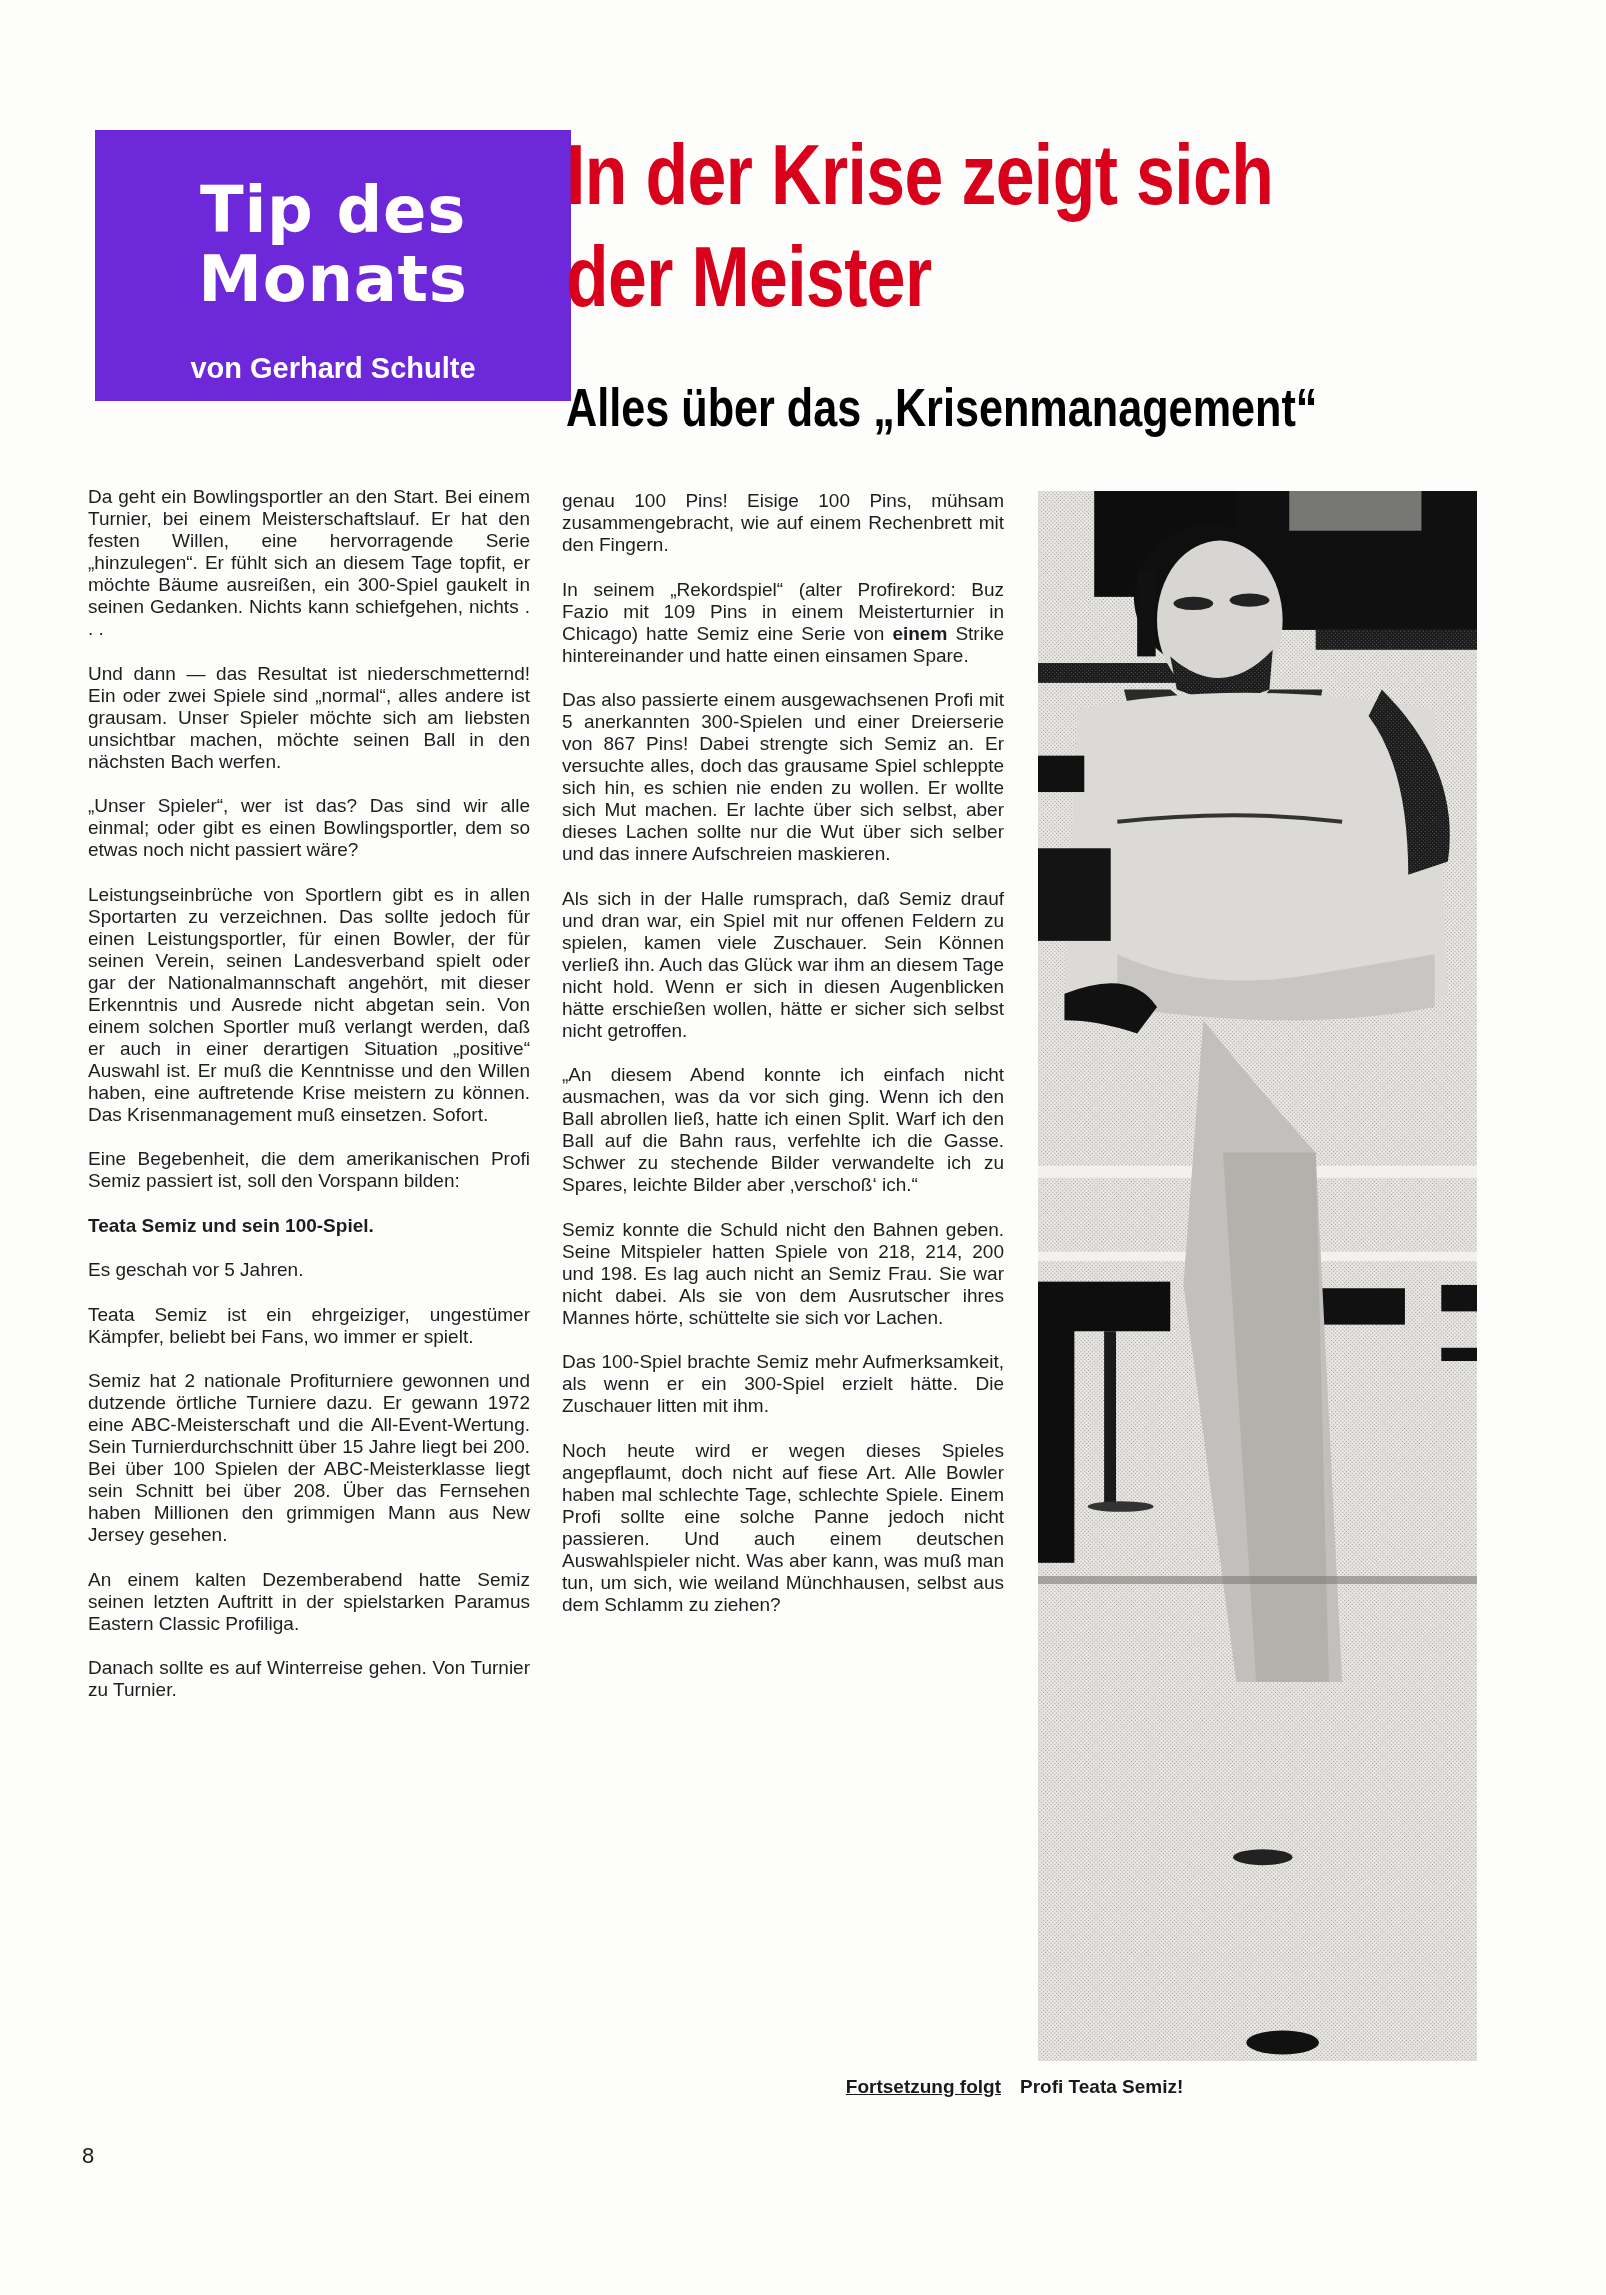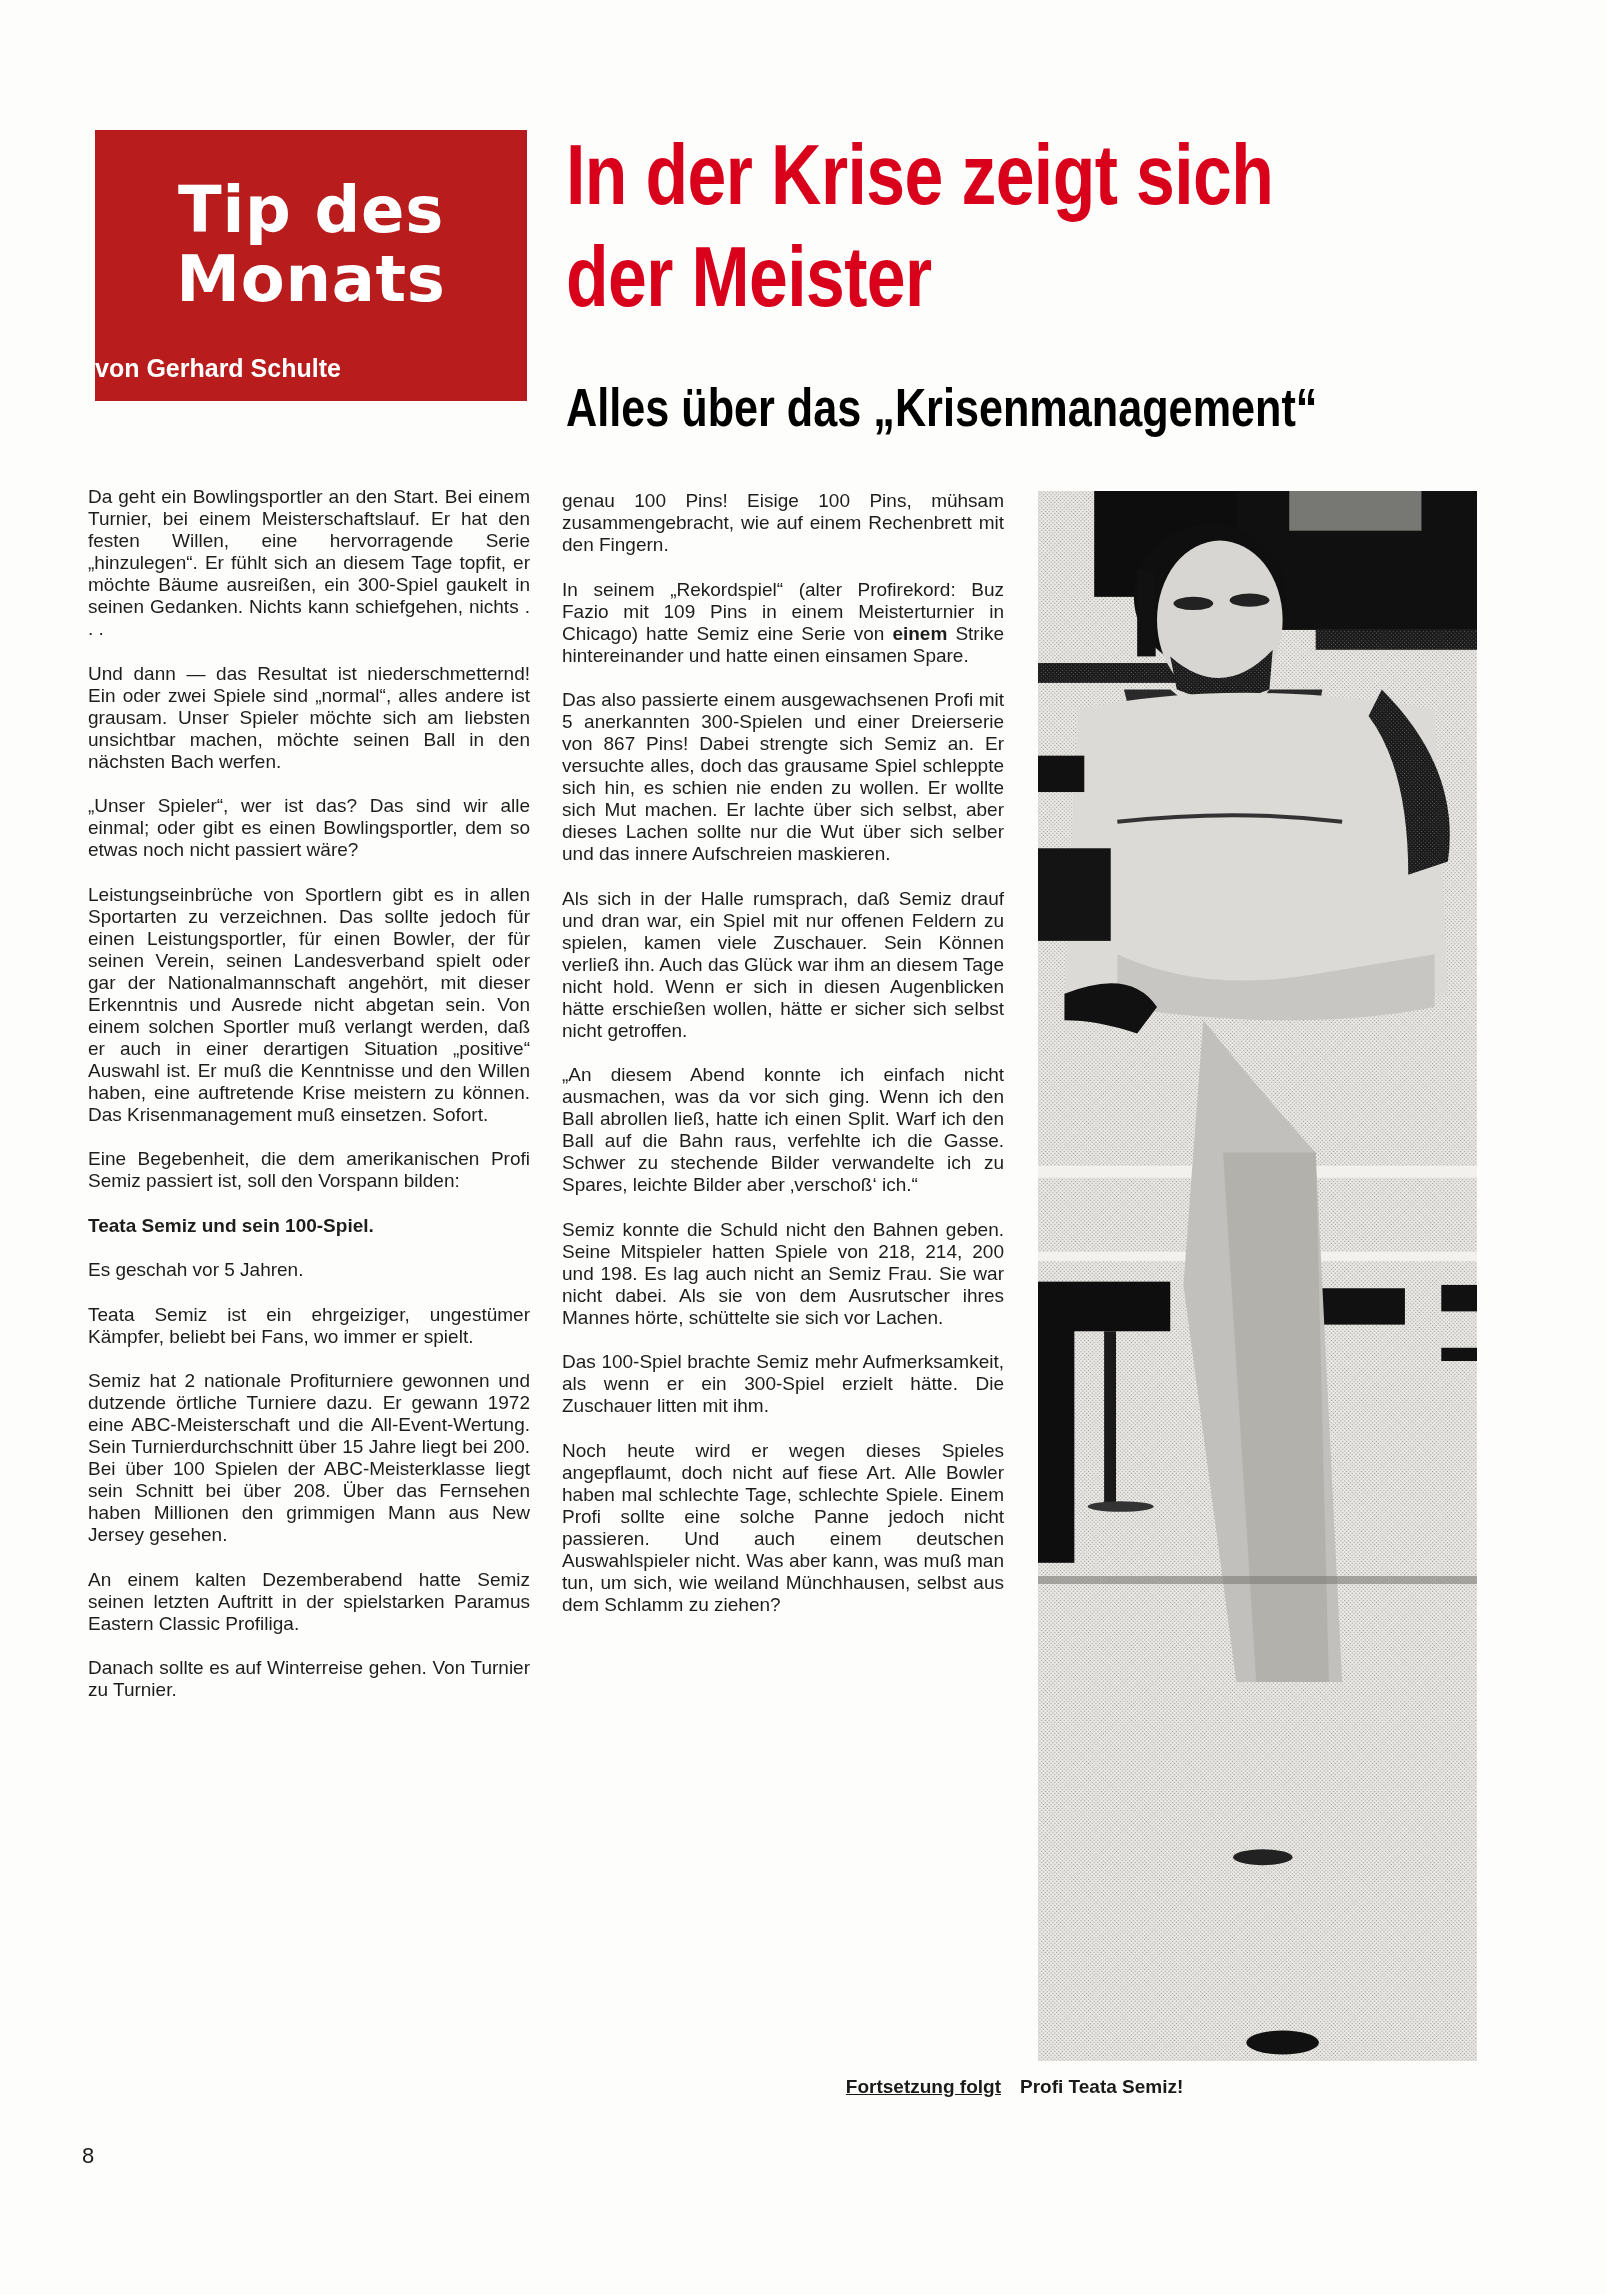--- a/index.html
+++ b/index.html
@@ -5,22 +5,22 @@
   html, body { margin:0; padding:0; background:#fdfdfb; }
   body { width:1607px; height:2295px; position:relative; overflow:hidden;
          font-family:"Liberation Sans", sans-serif; color:#1a1a1a; }
   .abs { position:absolute; }
 
   
   #tip-box { left:95px; top:130px; width:432px; height:271px; background:#0a0a0a; }
   #tip-title { position:absolute; left:0; right:0; top:46px; text-align:center;
                color:#fff; font-weight:bold; font-size:64px; line-height:69px; letter-spacing:0.7px;
                font-family:"DejaVu Sans", sans-serif; }
-  #tip-author { position:absolute; left:0; right:0; top:222px; text-align:left;
-                color:#fff; font-weight:bold; font-size:25px; line-height:33px; }
+  #tip-author { position:absolute; left:0; right:0; top:222px; text-align:center;
+                color:#fff; font-weight:bold; font-size:29px; line-height:33px; }
 
   
   #headline { left:566px; top:124px; width:860px; color:#d9001b; font-weight:bold;
               font-size:85px; line-height:102px; transform:scaleX(0.82); transform-origin:left top;
               letter-spacing:-0.7px; }
   #headline .l { display:block; white-space:nowrap; }
   #subheadline { left:566px; top:377px; white-space:nowrap; font-weight:bold; font-size:54px;
                  line-height:60px; color:#000; transform:scaleX(0.8); transform-origin:left top; }
 
   
@@ -37,21 +37,21 @@
   #caption { left:1020px; top:2076px; font-weight:bold; font-size:19px; white-space:nowrap; }
   #page-number { left:82px; top:2143px; font-size:22px; }
 
   
   #photo { left:1038px; top:491px; width:439px; height:1570px; overflow:hidden; background:#e7e7e3; }
   #photo svg { display:block; width:100%; height:100%; }
 </style>
 </head>
 <body>
 
-<div id="tip-box" class="abs" style="background: #b91c1c;">
+<div id="tip-box" class="abs" style="background: #6d28d9; padding-left: 44px;">
   <div id="tip-title">
     <div>Tip des</div>
     <div>Monats</div>
   </div>
   <div id="tip-author">von Gerhard Schulte</div>
 </div>
 
 <div id="headline" class="abs" style="color: rgb(217, 0, 27);">
   <span class="l">In der Krise zeigt sich</span>
   <span class="l">der Meister</span>

